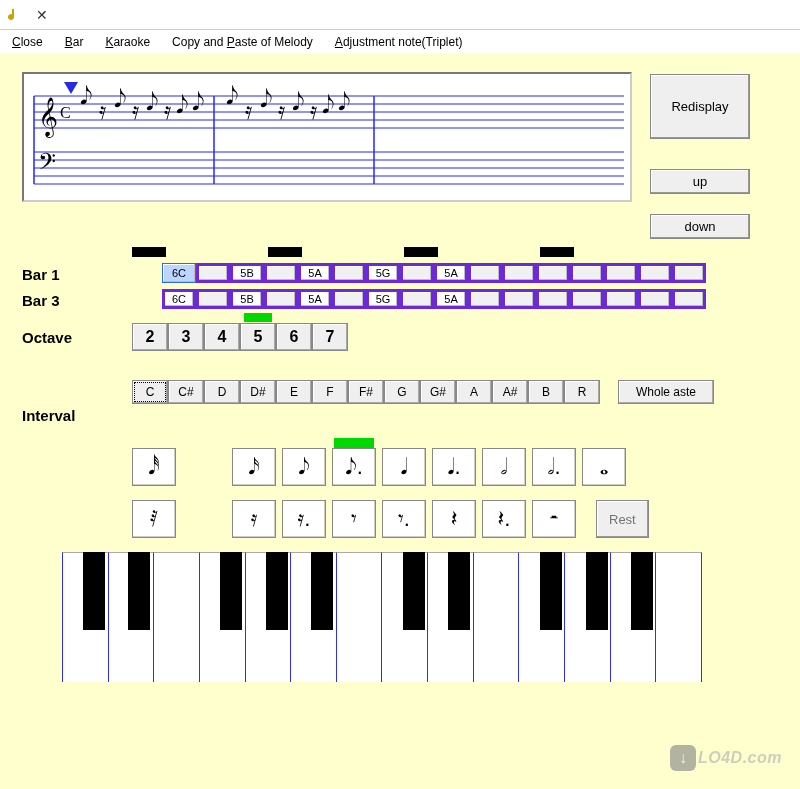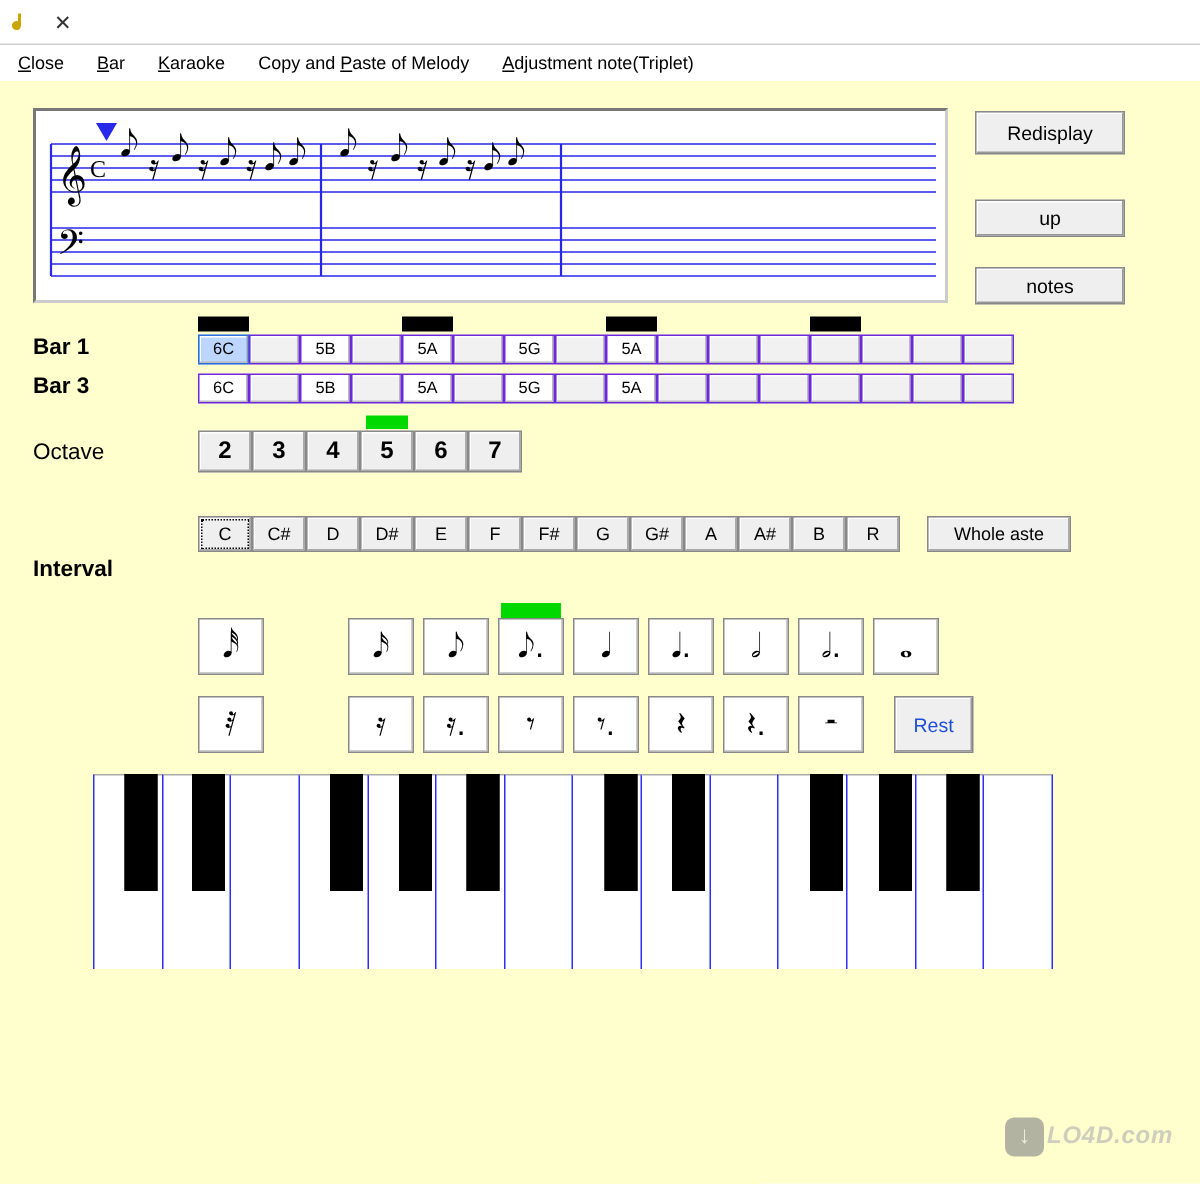--- a/index.html
+++ b/index.html
@@ -65,43 +65,43 @@
     .side-btns .stack-ud { display:flex; flex-direction:column; gap:20px;}
     button.win {
       font-family: inherit; font-size: 13px;
       background: #efefef;
       border: 1px solid #888;
       box-shadow: inset -1px -1px 0 #999, inset 1px 1px 0 #fff;
       padding: 4px 12px;
       cursor: pointer; color:#000;
       min-width: 42px;
     }
-    button.win.big { padding: 6px 16px; min-width: 100px;}
-    button.win.disabled { color:#1d4ed8; cursor:default; }
+    button.win.big { padding: 24px 16px; min-width: 100px;}
+    button.win.disabled { color:#737373; cursor:default; }
 
     
     .bars-block { position:relative; margin-top: 8px; margin-bottom: 14px; }
     .bars-markers { position:relative; height: 12px; margin-left: 110px; }
     .marker-black { position:absolute; top:0; width:34px; height:10px; background:#000; }
-    .bar-row { display:flex; align-items:flex-start; height:24px; margin-bottom:2px; }
+    .bar-row { display:flex; align-items:flex-end; height:24px; margin-bottom:2px;gap:30px; }
     .bar-row .lbl { width: 110px; font-size: 15px; font-weight: 700; color:#000; }
     .bar-grid { display:flex; }
     .bar-cell {
-      width: 34px; height: 20px; border:1px solid #6d28d9;
+      width: 34px; height: 20px; border:3px solid #6d28d9;
       background:#fff; font-size:11px; display:flex; align-items:center; justify-content:center;
       box-shadow: inset -1px -1px 0 #bbb, inset 1px 1px 0 #fff;
       cursor: pointer; color:#000;
     }
     .bar-cell.e { background:#f1f1f1; }
     .bar-cell.sel { background:#cfe3ff; border:1px solid #2b6fdc; }
     .bar-cell.hl { background:#bcd6ff; }
 
     
     .octave-row { display:flex; align-items:center; margin-bottom: 8px; }
-    .octave-row .lbl { width:110px; font-size:15px; font-weight:400; }
+    .octave-row .lbl { width:110px; font-size:15px; font-weight:700; }
     .octave-buttons { display:flex; position:relative; }
     .oct-marker { position:absolute; top:-10px; width:28px; height:9px; background:#00d900; }
     .oct-btn {
       width:36px; height:28px; border:1px solid #888;
       box-shadow: inset -1px -1px 0 #aaa, inset 1px 1px 0 #fff;
       background:#efefef; font-size:16px; font-weight:700;
       display:flex; align-items:center; justify-content:center; cursor:pointer;
     }
 
     
@@ -233,21 +233,21 @@
             <text x="286" y="45">𝄿</text>
           <text x="298" y="39">𝅘𝅥𝅮</text>
           <text x="314" y="36">𝅘𝅥𝅮</text>
         </g>
       </svg>
     </div>
     <div class="side-btns">
       <button class="win big">Redisplay</button>
       <div class="stack-ud">
         <button class="win">up</button>
-        <button class="win">notes</button>
+        <button class="win">down</button>
       </div>
     </div>
   </div>
 
   <div class="bars-block">
     <div class="bars-markers" id="bar-markers">
         <div class="marker-black" style="left: 0px;"></div>
         <div class="marker-black" style="left: 136px;"></div>
         <div class="marker-black" style="left: 272px;"></div>
         <div class="marker-black" style="left: 408px;"></div>

